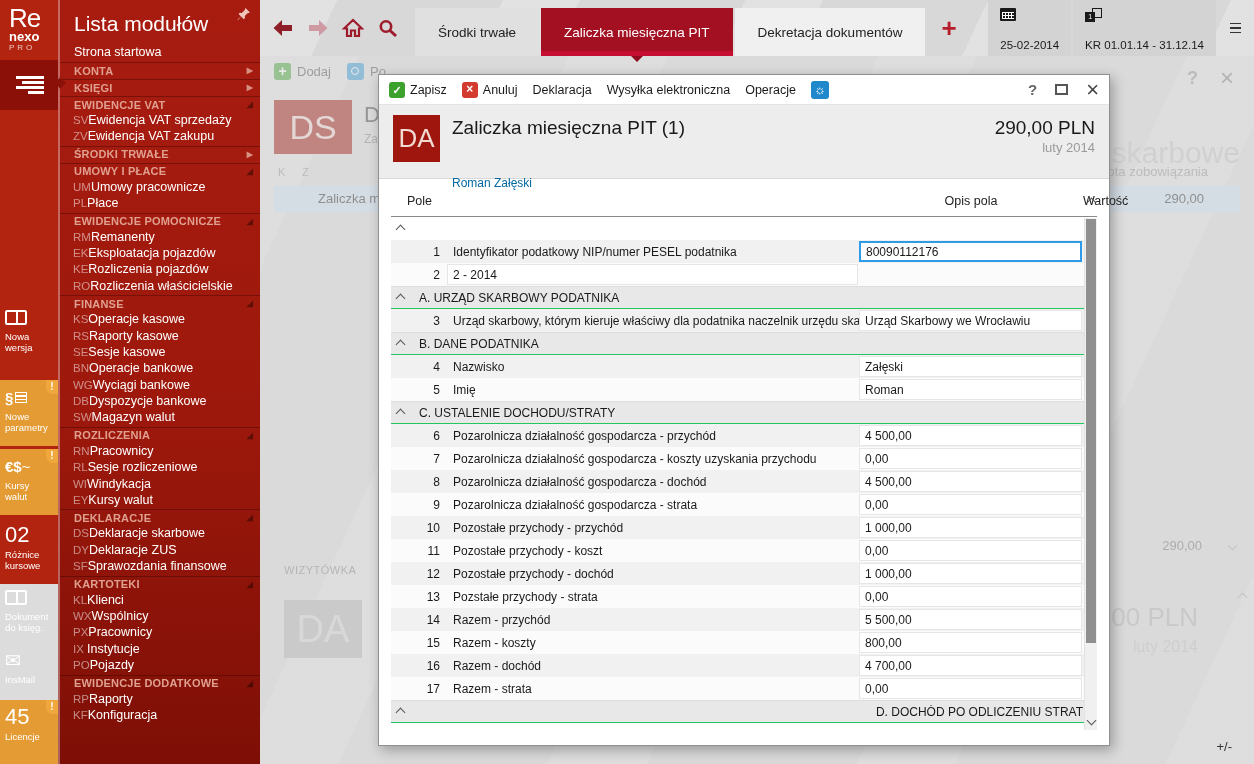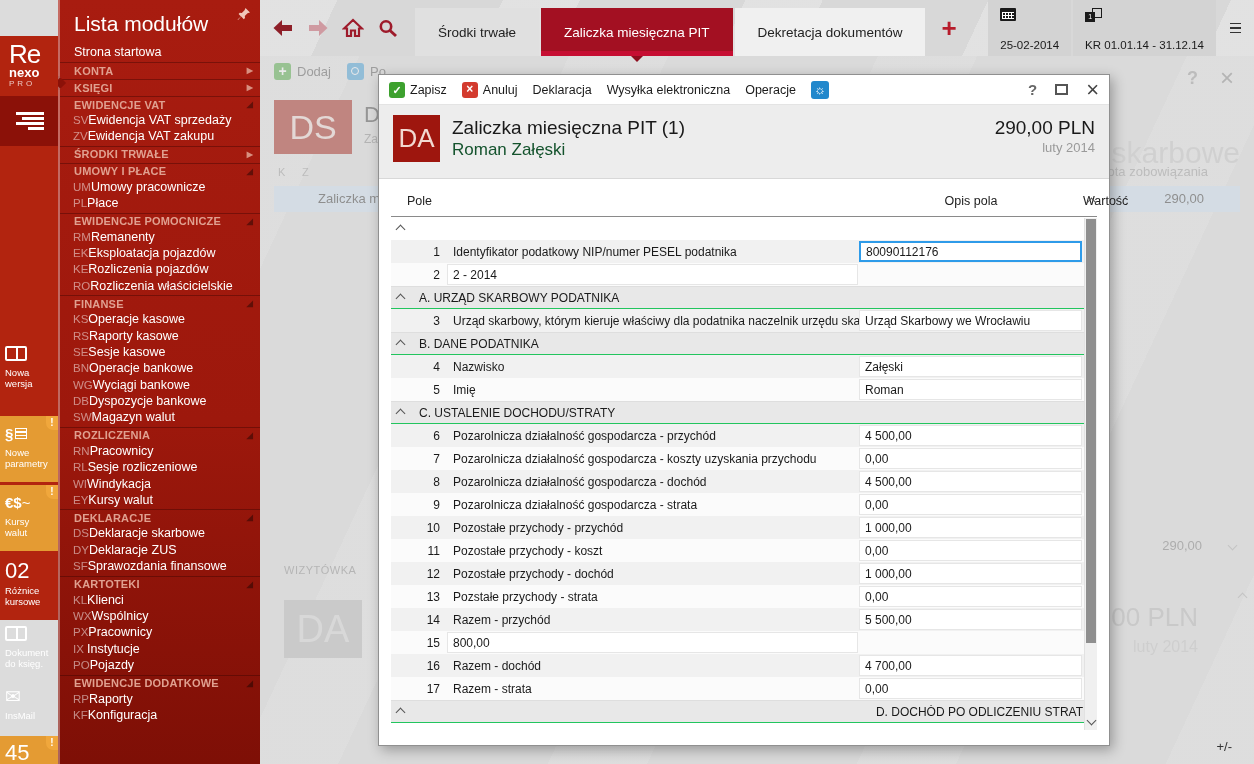--- a/index.html
+++ b/index.html
@@ -3,21 +3,21 @@
 <meta charset="utf-8">
 <style>
   * { box-sizing: border-box; }
   html,body { margin:0; padding:0; }
   body {
     width:1254px; height:764px; overflow:hidden; position:relative;
     font-family:"Liberation Sans", sans-serif; background:#dcdcdc;
   }
 
   
-  #rail { position:absolute; left:0; top:0; width:58px; height:584px; background:#b2240f; z-index:40;margin-top:36px; }
+  #rail { position:absolute; left:0; top:0; width:58px; height:584px; background:#b2240f; z-index:40; }
   .logo { padding:6px 0 0 9px; color:#fff; }
   .logo .l1 { font-size:26px; font-weight:400; line-height:25px; letter-spacing:-1px; }
   .logo .l2 { font-size:13px; font-weight:700; line-height:12px; }
   .logo .l3 { font-size:8px; letter-spacing:3px; color:rgba(255,255,255,.75); line-height:10px; }
   .rail-sel { position:absolute; top:60px; left:0; width:58px; height:50px; background:#8b1108;
               display:flex; align-items:center; justify-content:center; cursor:pointer; }
   .hamb { width:30px; }
   .hamb .b { height:2.5px; background:#fff; margin:2.5px 0; }
   .hamb .b1 { width:28px; margin-left:2px; } .hamb .b2 { width:22px; margin-left:8px; }
   .hamb .b3 { width:28px; margin-left:2px; } .hamb .b4 { width:16px; margin-left:14px; }
@@ -148,21 +148,21 @@
              text-align:center; line-height:17px; cursor:pointer; }
   .m-win { margin-left:auto; display:flex; align-items:center; gap:18px; }
   .m-help { color:#666; font-weight:700; font-size:15px; cursor:pointer; }
   .m-maxi { width:13px; height:11px; border:2px solid #555; cursor:pointer; }
   .m-close { font-size:22px; line-height:16px; color:#444; cursor:pointer; }
   .m-header { height:74px; background:#ededed; border-bottom:1px solid #d8d8d8; display:flex;
               padding:10px 14px 0; gap:12px; }
   .da { width:47px; height:47px; background:#9e160e; color:#f2d9d1; font-size:26px; display:flex;
         align-items:center; justify-content:center; }
   .m-title { font-size:19px; color:#1a1a1a; line-height:25px; }
-  .m-sub { font-size:17px; color:#14532d; }
+  .m-sub { font-size:12px; color:#0369a1;margin-top:36px; }
   .m-amtbox { margin-left:auto; text-align:right; }
   .m-amt { font-size:19px; color:#1a1a1a; line-height:25px; }
   .m-per { font-size:13px; color:#9a9a9a; }
   .m-table { position:absolute; left:12px; right:12px; top:116px; bottom:14px; }
   .t-head { height:26px; display:grid; grid-template-columns:22px 34px 1fr 224px 14px; align-items:center;
             border-bottom:1px solid #8a8a8a; font-size:12.5px; color:#222; }
   .t-head .h-pole { grid-column:1 / 3; padding-left:16px; }
   .t-head .h-opis { text-align:center; }
   .t-head .h-wart { text-align:center; }
   .t-body { position:absolute; left:0; right:0; top:26px; bottom:0; overflow:hidden; }
@@ -686,20 +686,21 @@
               <div class="num">14</div>
               <div class="lab">Razem - przychód</div>
               <div class="valwrap">
                 <div class="val">5 500,00</div>
               </div>
               <div></div>
             </div>
             <div class="row field f-even">
               <div class="c1"></div>
               <div class="num">15</div>
+              <div class="lab">Razem - koszty</div>
               <div class="valwrap">
                 <div class="val">800,00</div>
               </div>
               <div></div>
             </div>
             <div class="row field f-odd">
               <div class="c1"></div>
               <div class="num">16</div>
               <div class="lab">Razem - dochód</div>
               <div class="valwrap">

